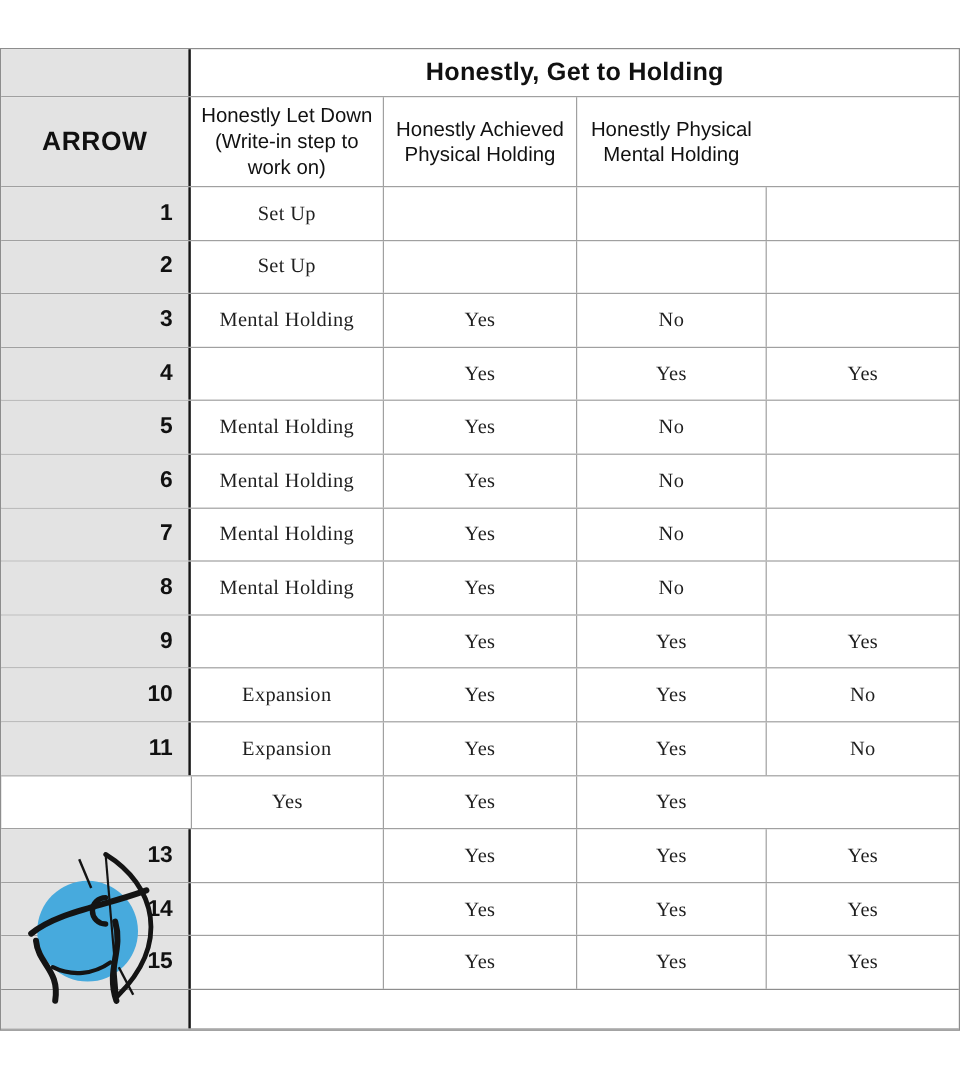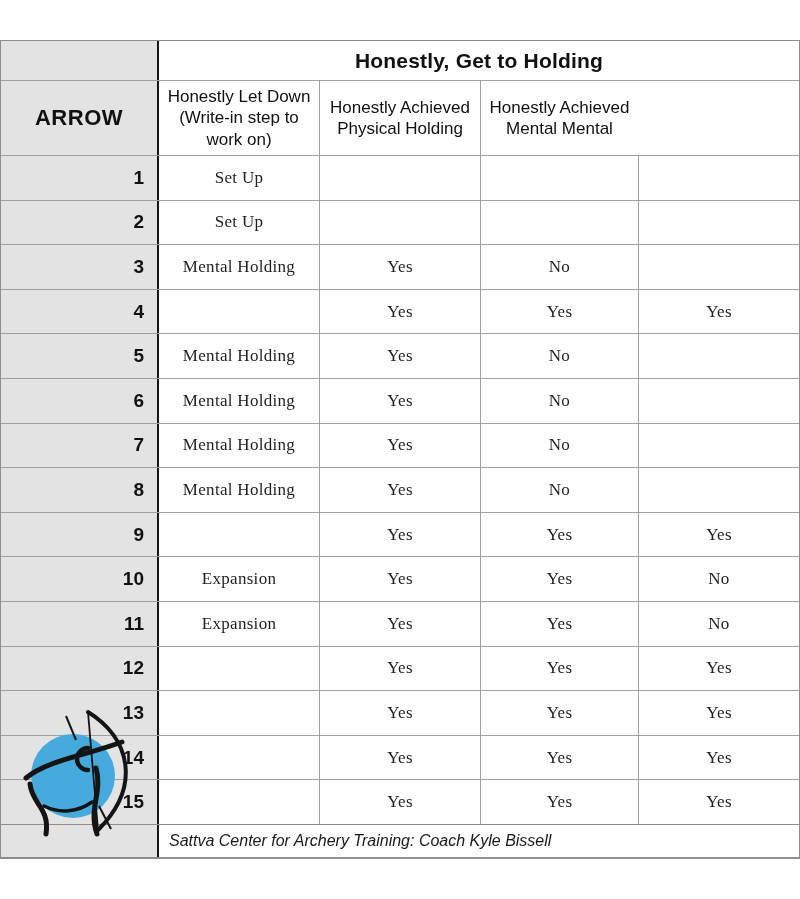--- a/index.html
+++ b/index.html
@@ -45,21 +45,21 @@
 
     <div class="row cols-title">
       <div class="cell arrow-col first"></div>
       <div class="cell sep-none title-cell">Honestly, Get to Holding</div>
     </div>
 
     <div class="row cols-header">
       <div class="cell arrow-col first arrow-head">ARROW</div>
       <div class="cell sep-none head-cell">Honestly Let Down (Write-in step to work on)</div>
       <div class="cell head-cell">Honestly Achieved Physical Holding</div>
-      <div class="cell head-cell">Honestly Achieved Mental Mental</div>
+      <div class="cell head-cell">Honestly Physical Mental Holding</div>
     </div>
 
     <div id="rows">
         <div class="row cols-data">
           <div class="cell arrow-col first arrow-num">1</div>
           <div class="cell sep-none hand">Set Up</div>
           <div class="cell hand"></div>
           <div class="cell hand"></div>
           <div class="cell hand"></div>
         </div>
@@ -127,21 +127,20 @@
           <div class="cell hand">No</div>
         </div>
         <div class="row cols-data">
           <div class="cell arrow-col first arrow-num">11</div>
           <div class="cell sep-none hand">Expansion</div>
           <div class="cell hand">Yes</div>
           <div class="cell hand">Yes</div>
           <div class="cell hand">No</div>
         </div>
         <div class="row cols-data">
-          <div class="cell arrow-col first arrow-num">12</div>
           <div class="cell sep-none hand"></div>
           <div class="cell hand">Yes</div>
           <div class="cell hand">Yes</div>
           <div class="cell hand">Yes</div>
         </div>
         <div class="row cols-data">
           <div class="cell arrow-col first arrow-num">13</div>
           <div class="cell sep-none hand"></div>
           <div class="cell hand">Yes</div>
           <div class="cell hand">Yes</div>
@@ -158,21 +157,20 @@
           <div class="cell arrow-col first arrow-num">15</div>
           <div class="cell sep-none hand"></div>
           <div class="cell hand">Yes</div>
           <div class="cell hand">Yes</div>
           <div class="cell hand">Yes</div>
         </div>
       </div>
 
     <div class="row cols-footer">
       <div class="cell arrow-col first"></div>
-      <div class="cell sep-none footer-cell">Sattva Center for Archery Training: Coach Kyle Bissell</div>
     </div>
 
   </div>
 
   <div class="logo">
     <svg width="170" height="200" viewBox="0 0 170 200">
       <circle cx="73" cy="86" r="42" fill="#47aadd"></circle>
 
       <path d="M 88 22 C 130 48, 142 96, 98 140" fill="none" stroke="#141414" stroke-width="4" stroke-linecap="round"></path>
 

